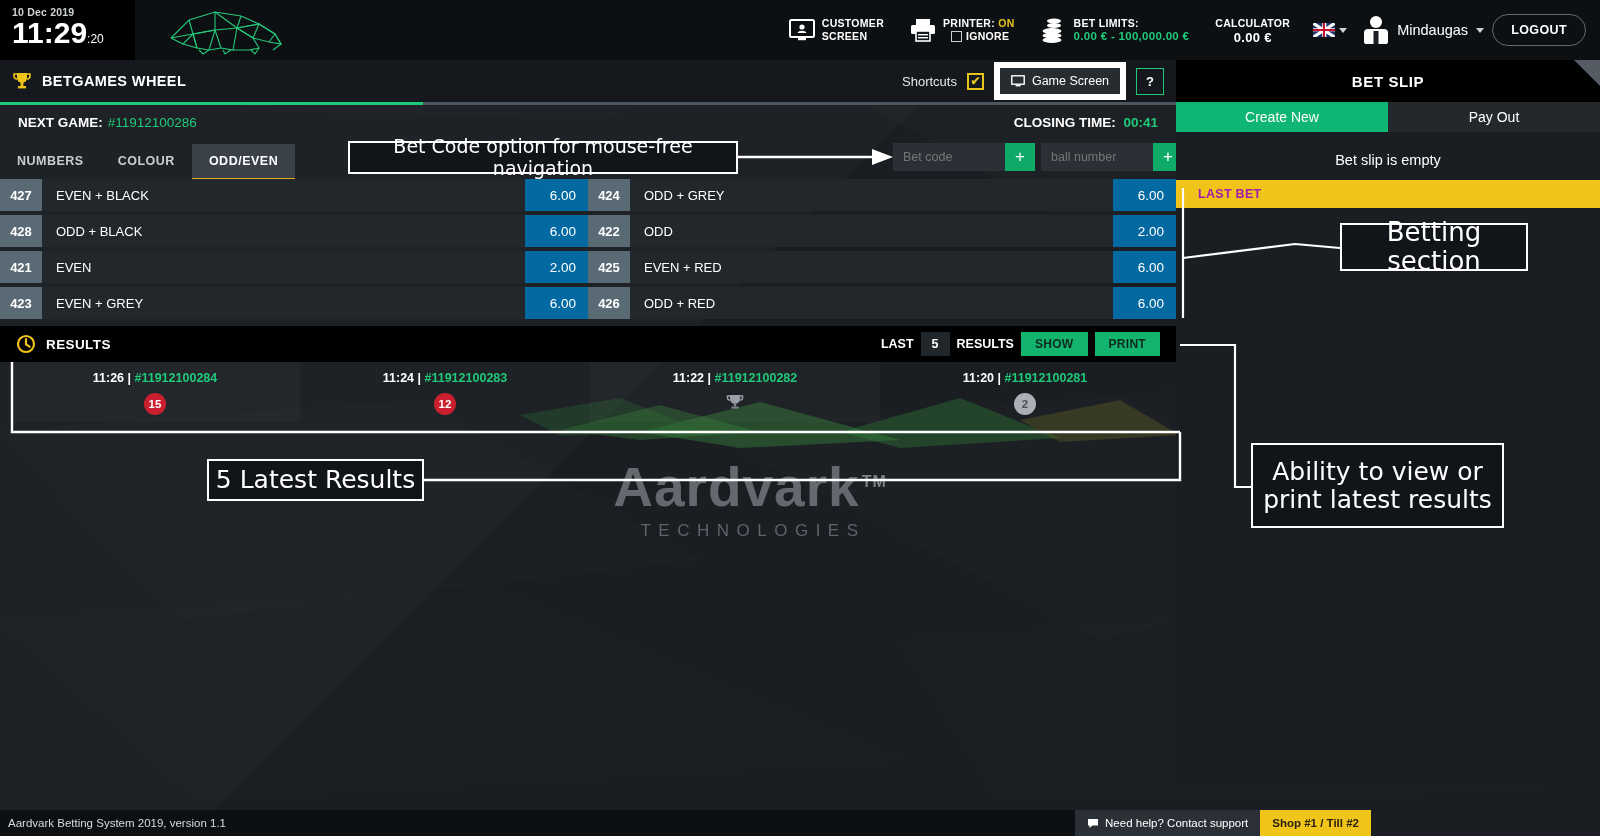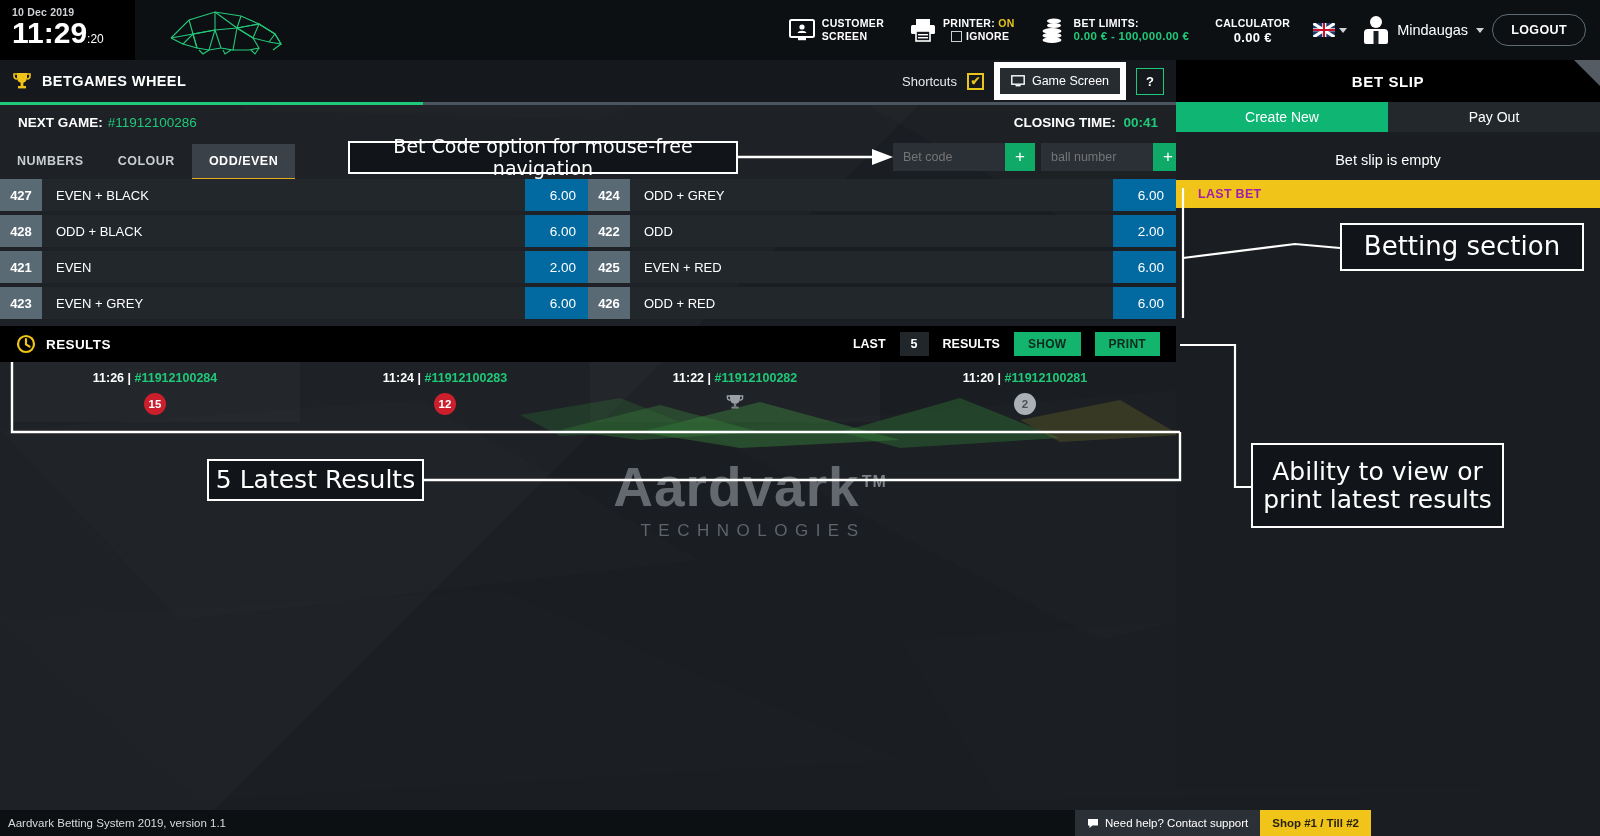--- a/index.html
+++ b/index.html
@@ -134,21 +134,21 @@
   .row-gap { height: 2px; }
   .bet-scroll { position: absolute; right: 0; top: 0; width: 5px; height: 140px; background: #0d1013; }
   .bet-scroll .thumb { width: 5px; background: #4b5560; height: 96px; }
 
   
   .results-head {
     position: absolute; left: 0; top: 326px; width: 1176px; height: 36px;
     background: #000000; display: flex; align-items: center; padding: 0 16px;
   }
   .rh-title { color: #fff; font-weight: bold; font-size: 13.5px; letter-spacing: .4px; margin-left: 10px; }
-  .rh-ctrl { margin-left: auto; display: flex; align-items: center; gap: 14px; color: #fff; font-size: 12.5px; font-weight: bold; }
+  .rh-ctrl { margin-left: auto; display: flex; align-items: center; gap: 7px; color: #fff; font-size: 12.5px; font-weight: bold; }
   .rh-count { background: #21262b; padding: 5px 11px; }
   .rh-btn { background: #13b46e; color: #0c2a1d; font-weight: bold; font-size: 12px; padding: 5px 14px; letter-spacing: .3px; }
 
   .results-row { position: absolute; left: 10px; top: 362px; width: 1160px; height: 60px; display: flex; }
   .res-cell { flex: 1; display: flex; flex-direction: column; align-items: center; padding-top: 9px; }
   .res-cell.alt { background: rgba(255,255,255,.022); }
   .res-top { font-size: 12.5px; font-weight: bold; color: #fff; }
   .res-top .rid { color: #1fc97a; font-weight: bold; }
   .ball { width: 22px; height: 22px; border-radius: 50%; display: flex; align-items: center; justify-content: center;
           font-size: 11.5px; font-weight: bold; color: #fff; margin-top: 8px; }
@@ -507,21 +507,21 @@
     <polyline points="1180,345 1235,345 1235,487 1252,487" fill="none" stroke="#fff" stroke-width="2.2"></polyline>
 
     <polyline points="12,362 12,432 1180,432" fill="none" stroke="#fff" stroke-width="2.4"></polyline>
     <polyline points="1180,432 1180,480 424,480" fill="none" stroke="#fff" stroke-width="2.4"></polyline>
   </svg>
 
   <div class="anno" style="left:348px; top:141px; width:390px; height:33px; font-size:19px;">
     <span>Bet Code option for mouse-free navigation</span>
   </div>
 
-  <div class="anno" style="left:1340px; top:223px; width:244px; height:48px; font-size:26px;">
+  <div class="anno" style="left:1340px; top:223px; width:188px; height:48px; font-size:26px;">
     <span>Betting section</span>
   </div>
 
   <div class="anno" style="left:207px; top:459px; width:217px; height:42px; font-size:25px;">
     <span>5 Latest Results</span>
   </div>
 
   <div class="anno" style="left:1251px; top:443px; width:253px; height:85px; font-size:25px; flex-direction:column;">
     <span>Ability to view or</span>
     <span>print latest results</span>

